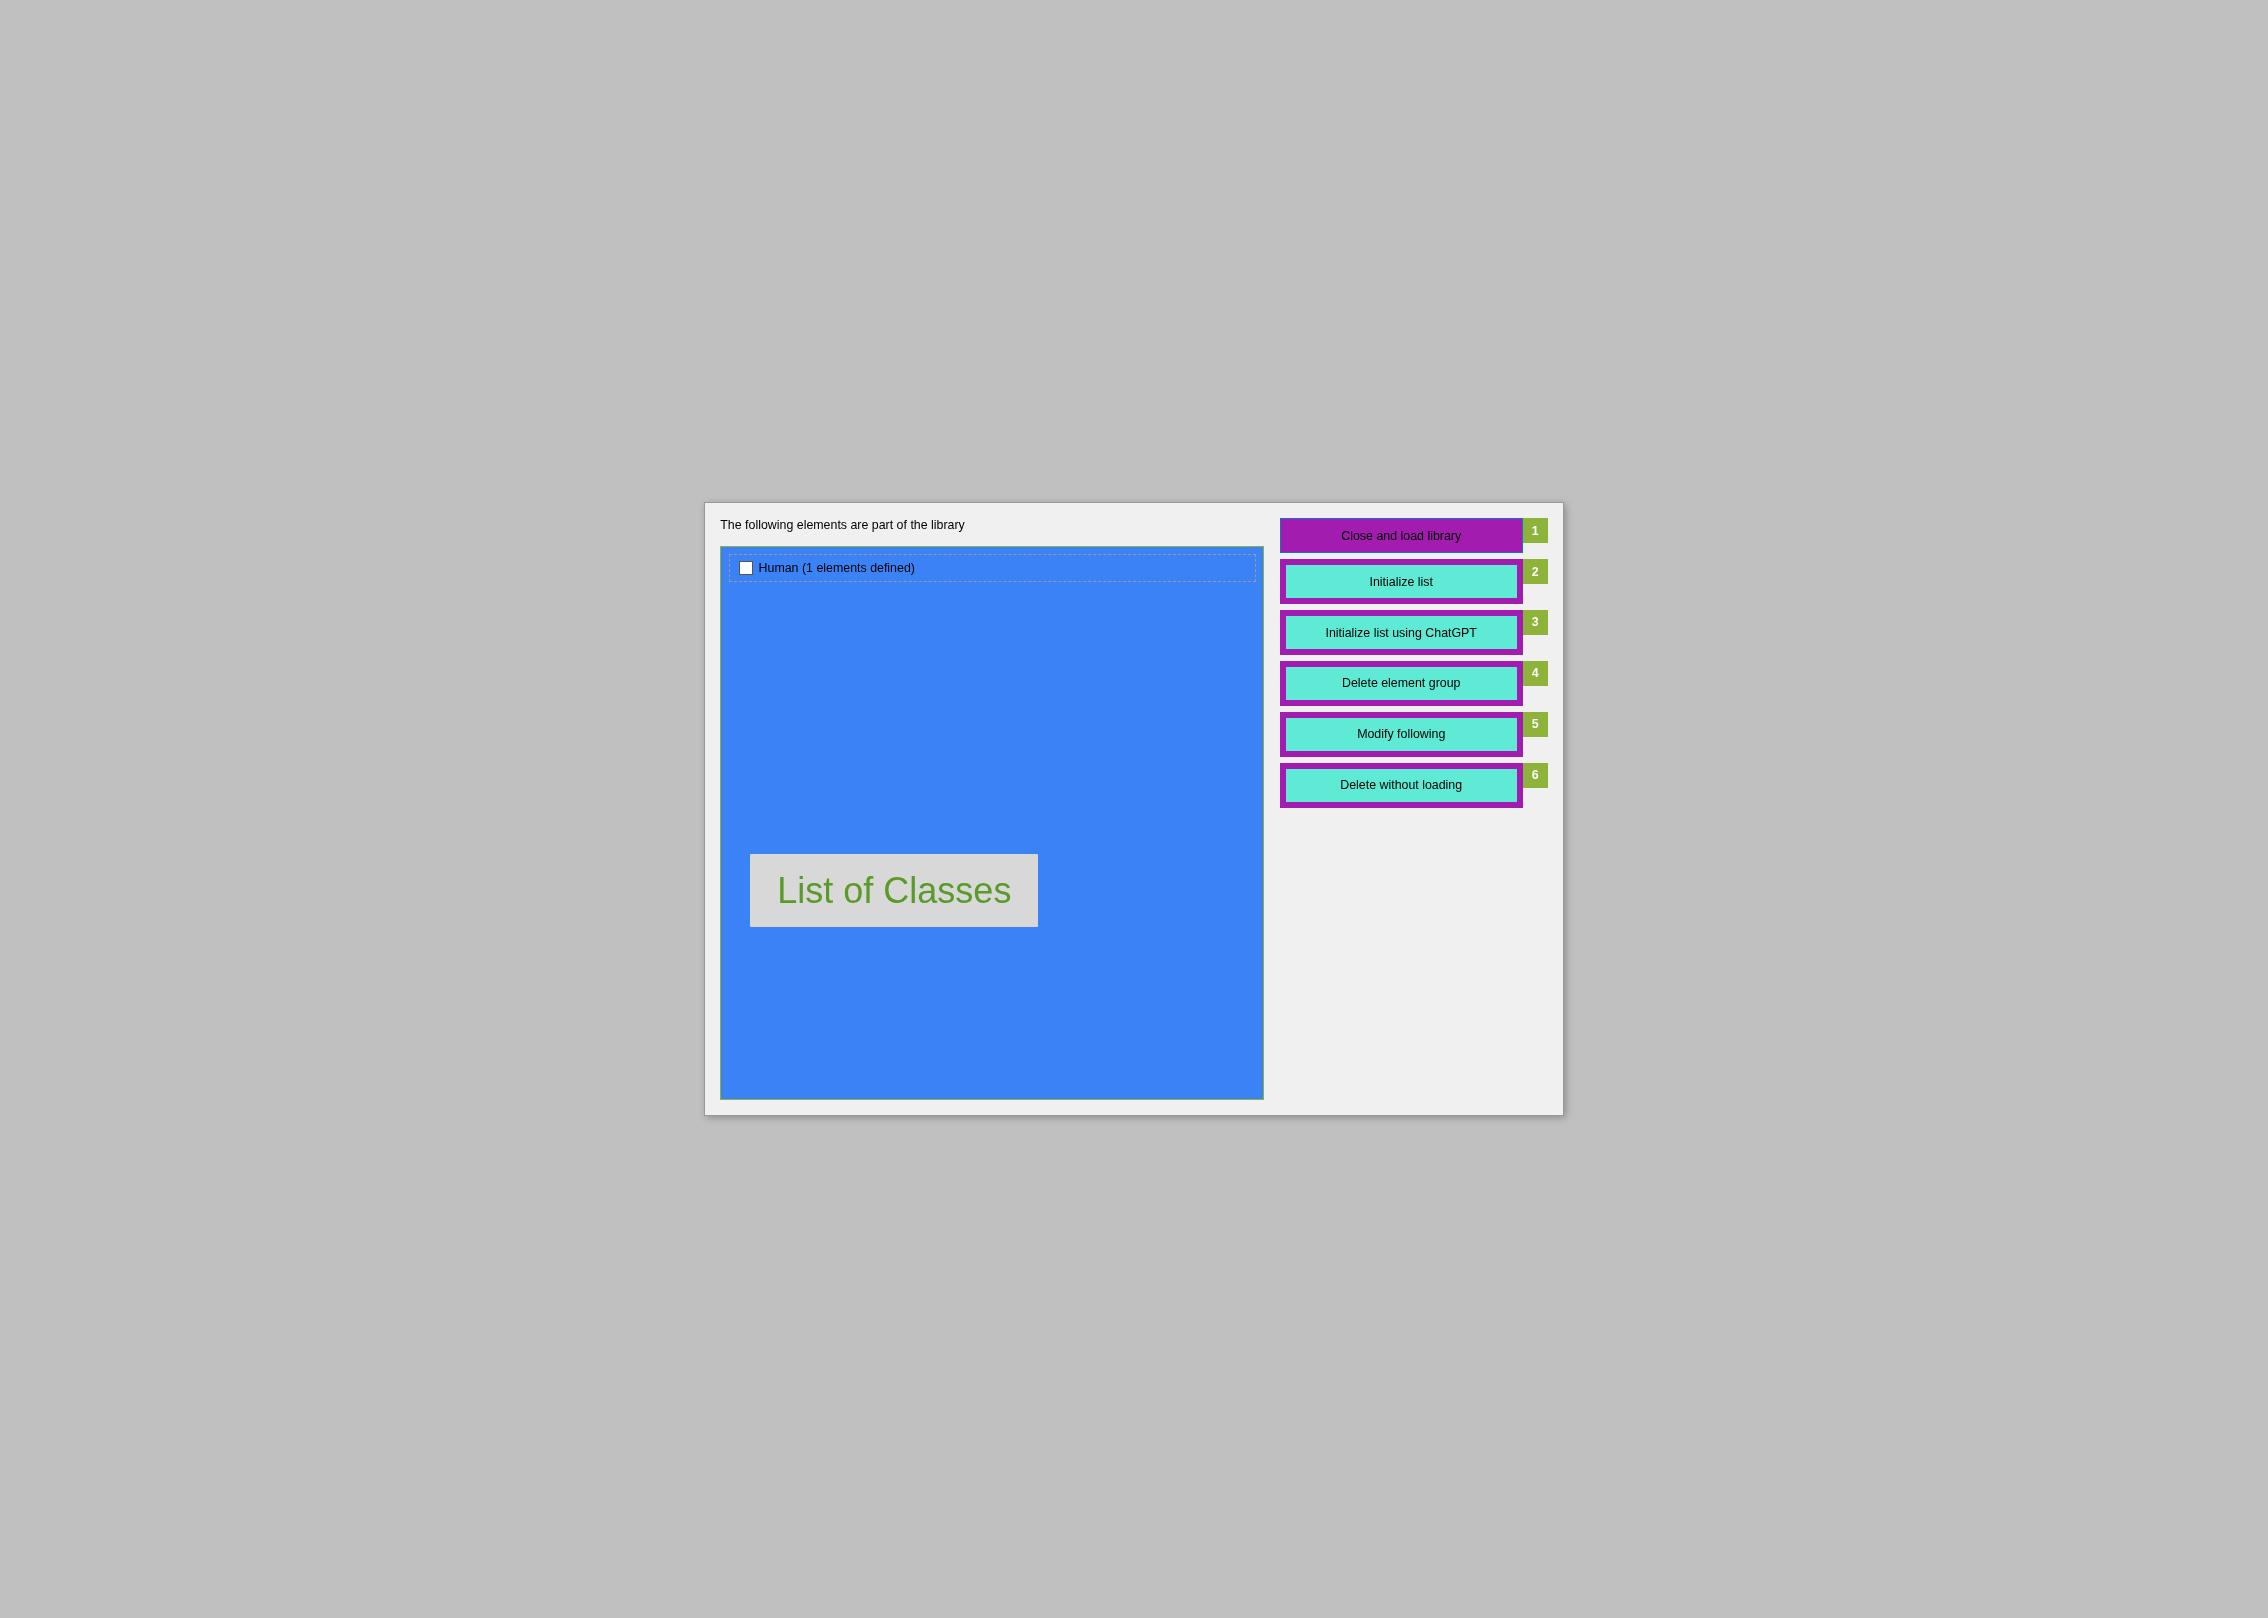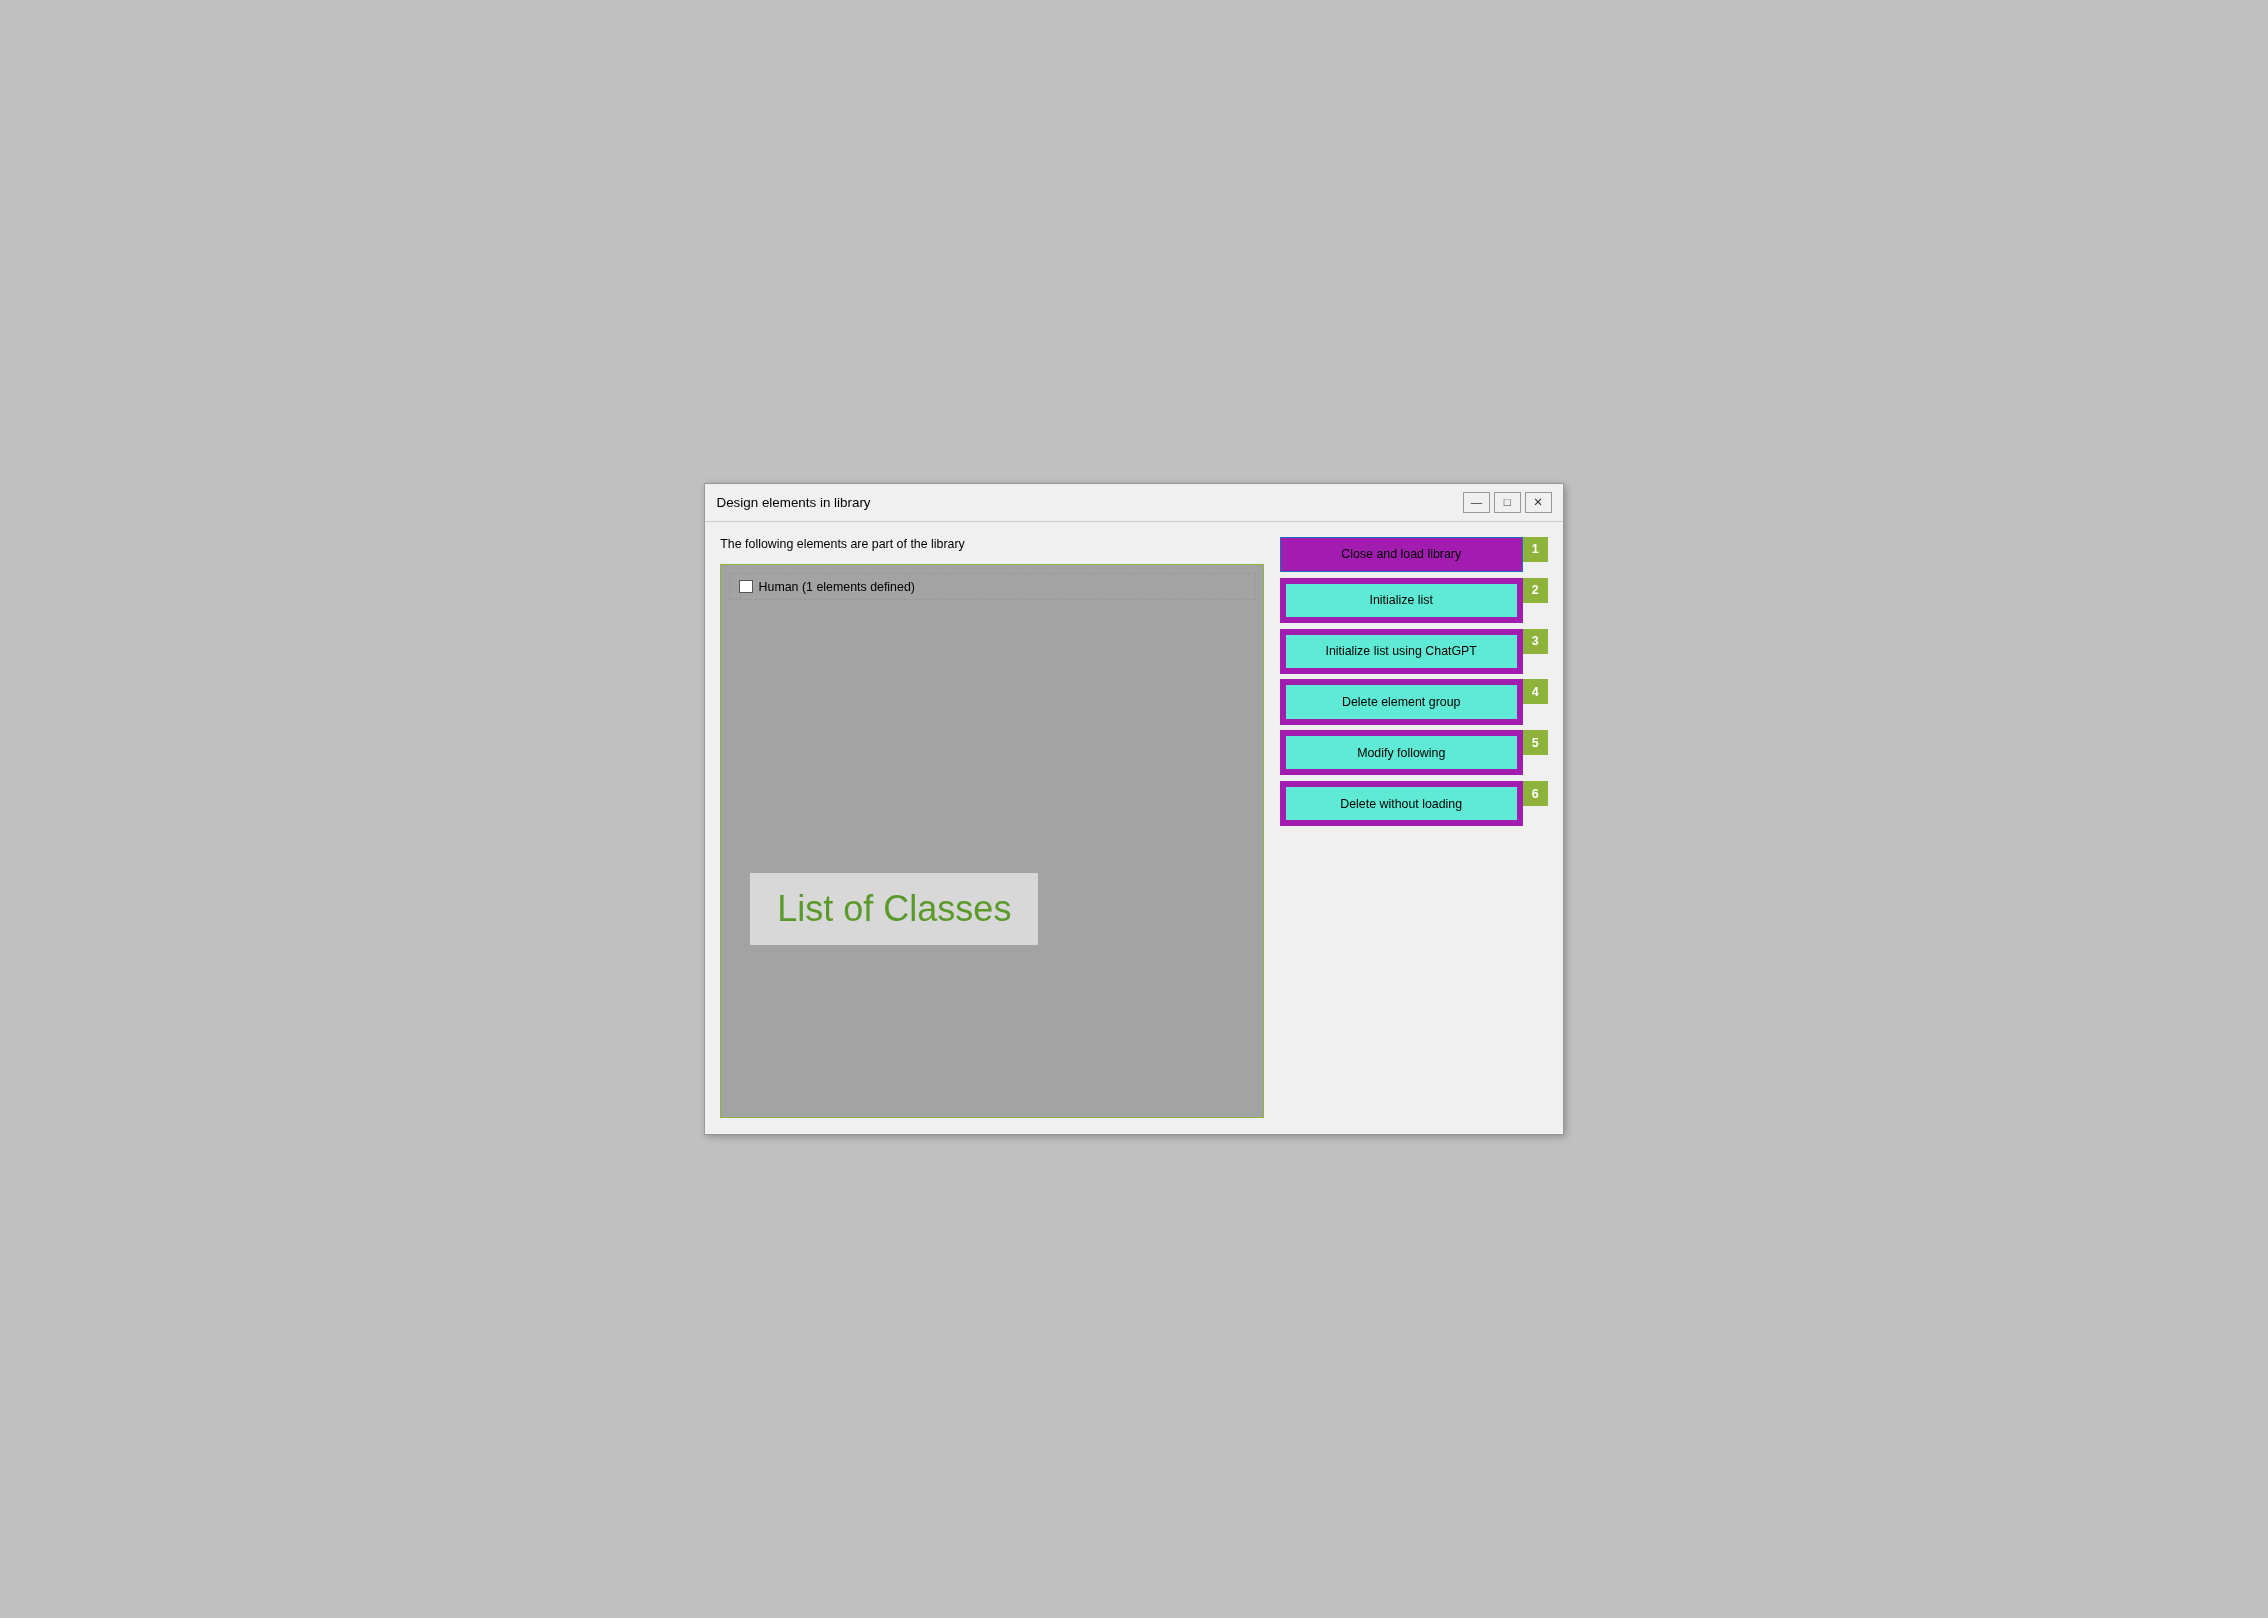--- a/index.html
+++ b/index.html
@@ -78,21 +78,21 @@
     }
 
     .description-text {
       font-size: 12.4px;
       color: #000;
       margin-bottom: 6px;
     }
 
     .library-container {
       border: 1.9px solid #8db33a;
-      background: #a3a3a3;
+      background: #3b82f6;
       flex: 1;
       position: relative;
       min-height: 554px;
     }
 
     .class-list-area {
       border: 1px dashed #999;
       margin: 7.6px;
       padding: 5.7px 9.6px;
       display: flex;
@@ -168,30 +168,20 @@
       justify-content: center;
       flex-shrink: 0;
       align-self: stretch;
     }
   </style>
 </head>
 <body>
 
 <div class="window">
 
-  <div class="title-bar">
-    <div class="title-bar-left">
-      <span class="title-bar-title">Design elements in library</span>
-    </div>
-    <div class="title-bar-controls">
-      <button class="title-btn">—</button>
-      <button class="title-btn">□</button>
-      <button class="title-btn close-btn">✕</button>
-    </div>
-  </div>
 
   <div class="window-content">
 
     <div class="left-panel">
       <span class="description-text">The following elements are part of the library</span>
       <div class="library-container">
         <div class="class-list-area">
           <span class="checkbox-icon"></span>
           <span class="class-item-label">Human (1 elements defined)</span>
         </div>

